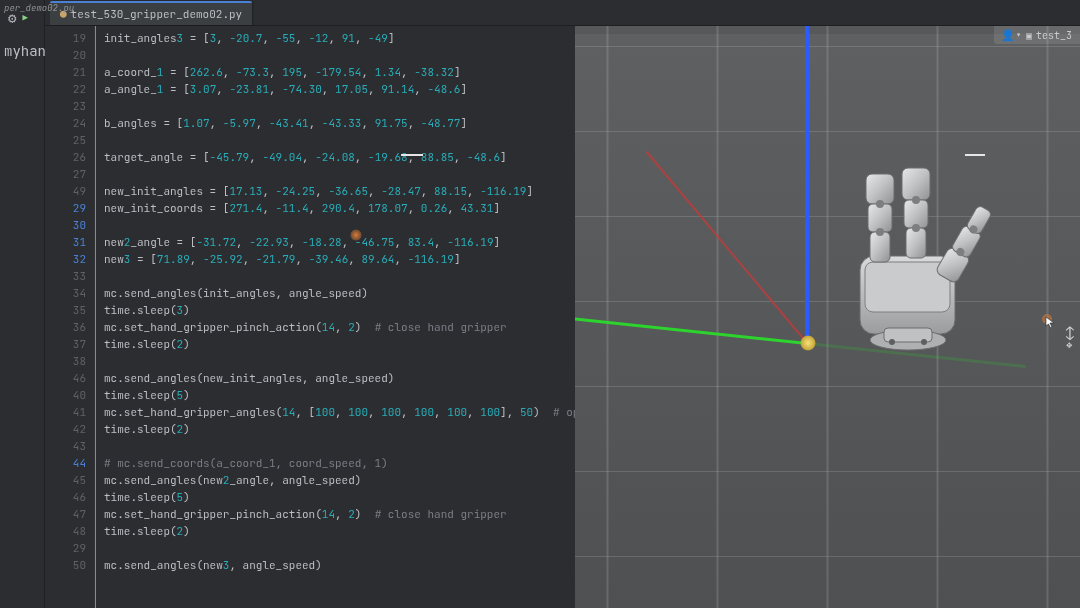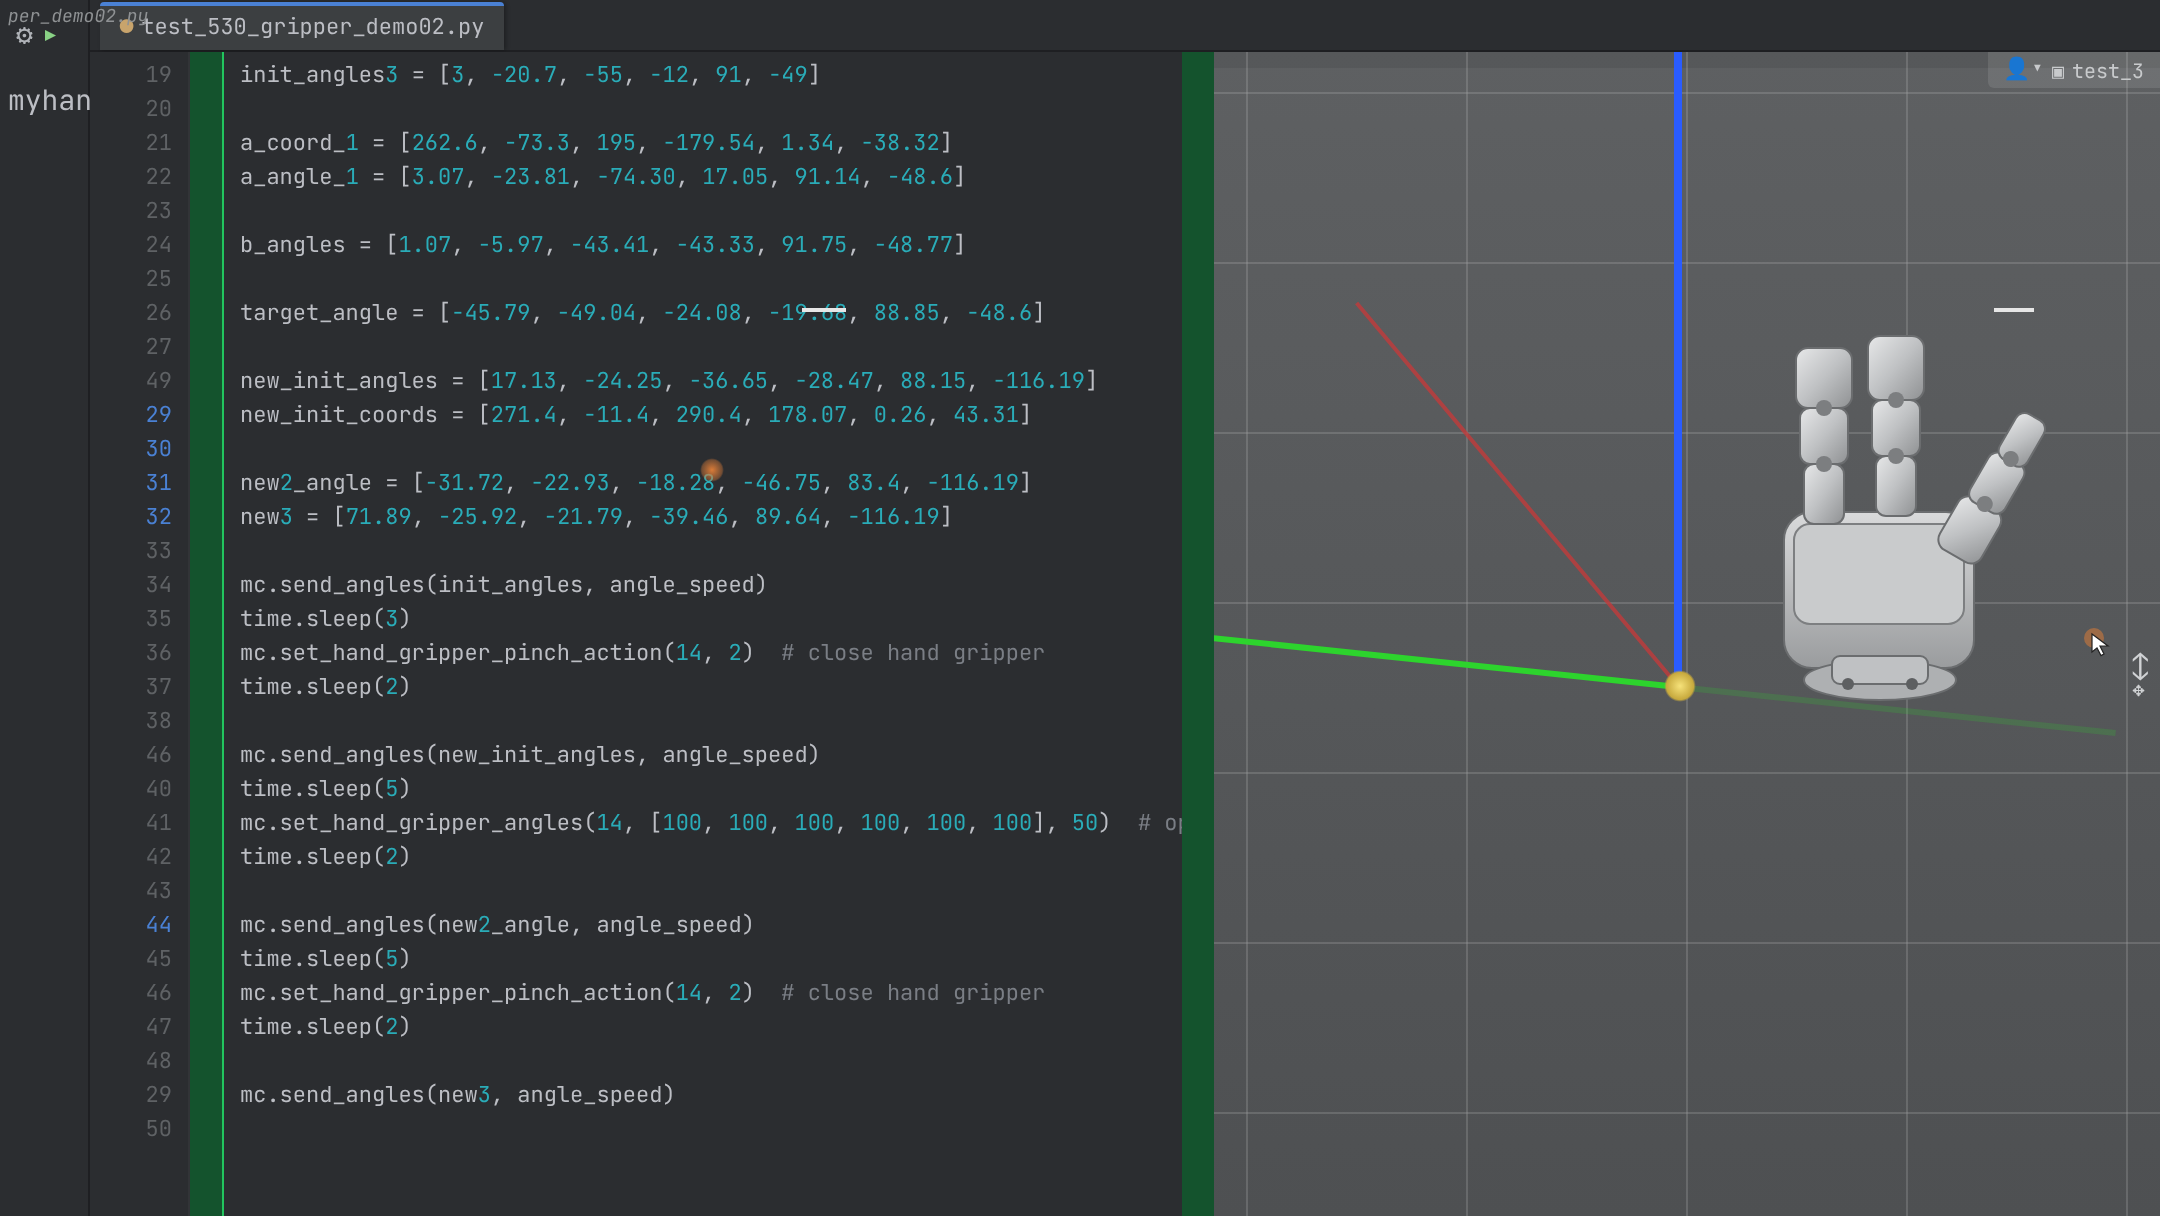--- a/index.html
+++ b/index.html
@@ -15,21 +15,21 @@
   .main { flex:1; display:flex; flex-direction:column; }
   .tabs { height:26px; background:#2b2d30; border-bottom:1px solid #1e1f22; display:flex; align-items:flex-end; }
   .tab {
     height:24px; background:#3c3f41; border-top:2px solid #4a81d4;
     padding:2px 10px; font-size:11px; color:#bcbec4; display:flex; align-items:center;
     box-shadow: 1px 0 2px rgba(0,0,0,.3);
     border-radius:2px 2px 0 0;
     margin-left:5px;
   }
   .tab-dirty { color:#c8a46c; font-size:11px; margin-right:4px;}
-  .editor-wrap { flex:1; display:flex; background:#14532d;gap:16px; }
+  .editor-wrap { flex:1; display:flex; background:#737373; }
   .gutter { width:50px; background:#2b2d30; text-align:right; padding:4px 8px 0 0; font-size:11px; color:#5f6265; line-height:17px; border-right:1px solid rgba(120,120,120,.1); }
   .gutter .modified { color:#4a81d4;text-align:right; }
   .code {
     flex:0 0 480px; padding:4px 8px; font-size:11px;
     color:#bcbec4; line-height:17px; white-space:pre;
     overflow:hidden;
     border-left:1px solid #22c55e;
     background:#2b2d30;
   }
   .viewer {
@@ -153,20 +153,21 @@
 mc.send_angles(init_angles, angle_speed)
 time.sleep(<span class="s-num">3</span>)
 mc.set_hand_gripper_pinch_action(<span class="s-num">14</span>, <span class="s-num">2</span>)  <span class="s-comment"># close hand gripper</span>
 time.sleep(<span class="s-num">2</span>)
 
 mc.send_angles(new_init_angles, angle_speed)
 time.sleep(<span class="s-num">5</span>)
 mc.set_hand_gripper_angles(<span class="s-num">14</span>, [<span class="s-num">100</span>, <span class="s-num">100</span>, <span class="s-num">100</span>, <span class="s-num">100</span>, <span class="s-num">100</span>, <span class="s-num">100</span>], <span class="s-num">50</span>)  <span class="s-comment"># open  h</span>
 time.sleep(<span class="s-num">2</span>)
 
+<span class="s-comment"># mc.send_coords(a_coord_1, coord_speed, 1)</span>
 mc.send_angles(new<span class="s-num">2</span>_angle, angle_speed)
 time.sleep(<span class="s-num">5</span>)
 mc.set_hand_gripper_pinch_action(<span class="s-num">14</span>, <span class="s-num">2</span>)  <span class="s-comment"># close hand gripper</span>
 time.sleep(<span class="s-num">2</span>)
 
 mc.send_angles(new<span class="s-num">3</span>, angle_speed)</div>
 
       <div class="viewer">
         <div class="blur-top"></div>
         <div class="top-right">

